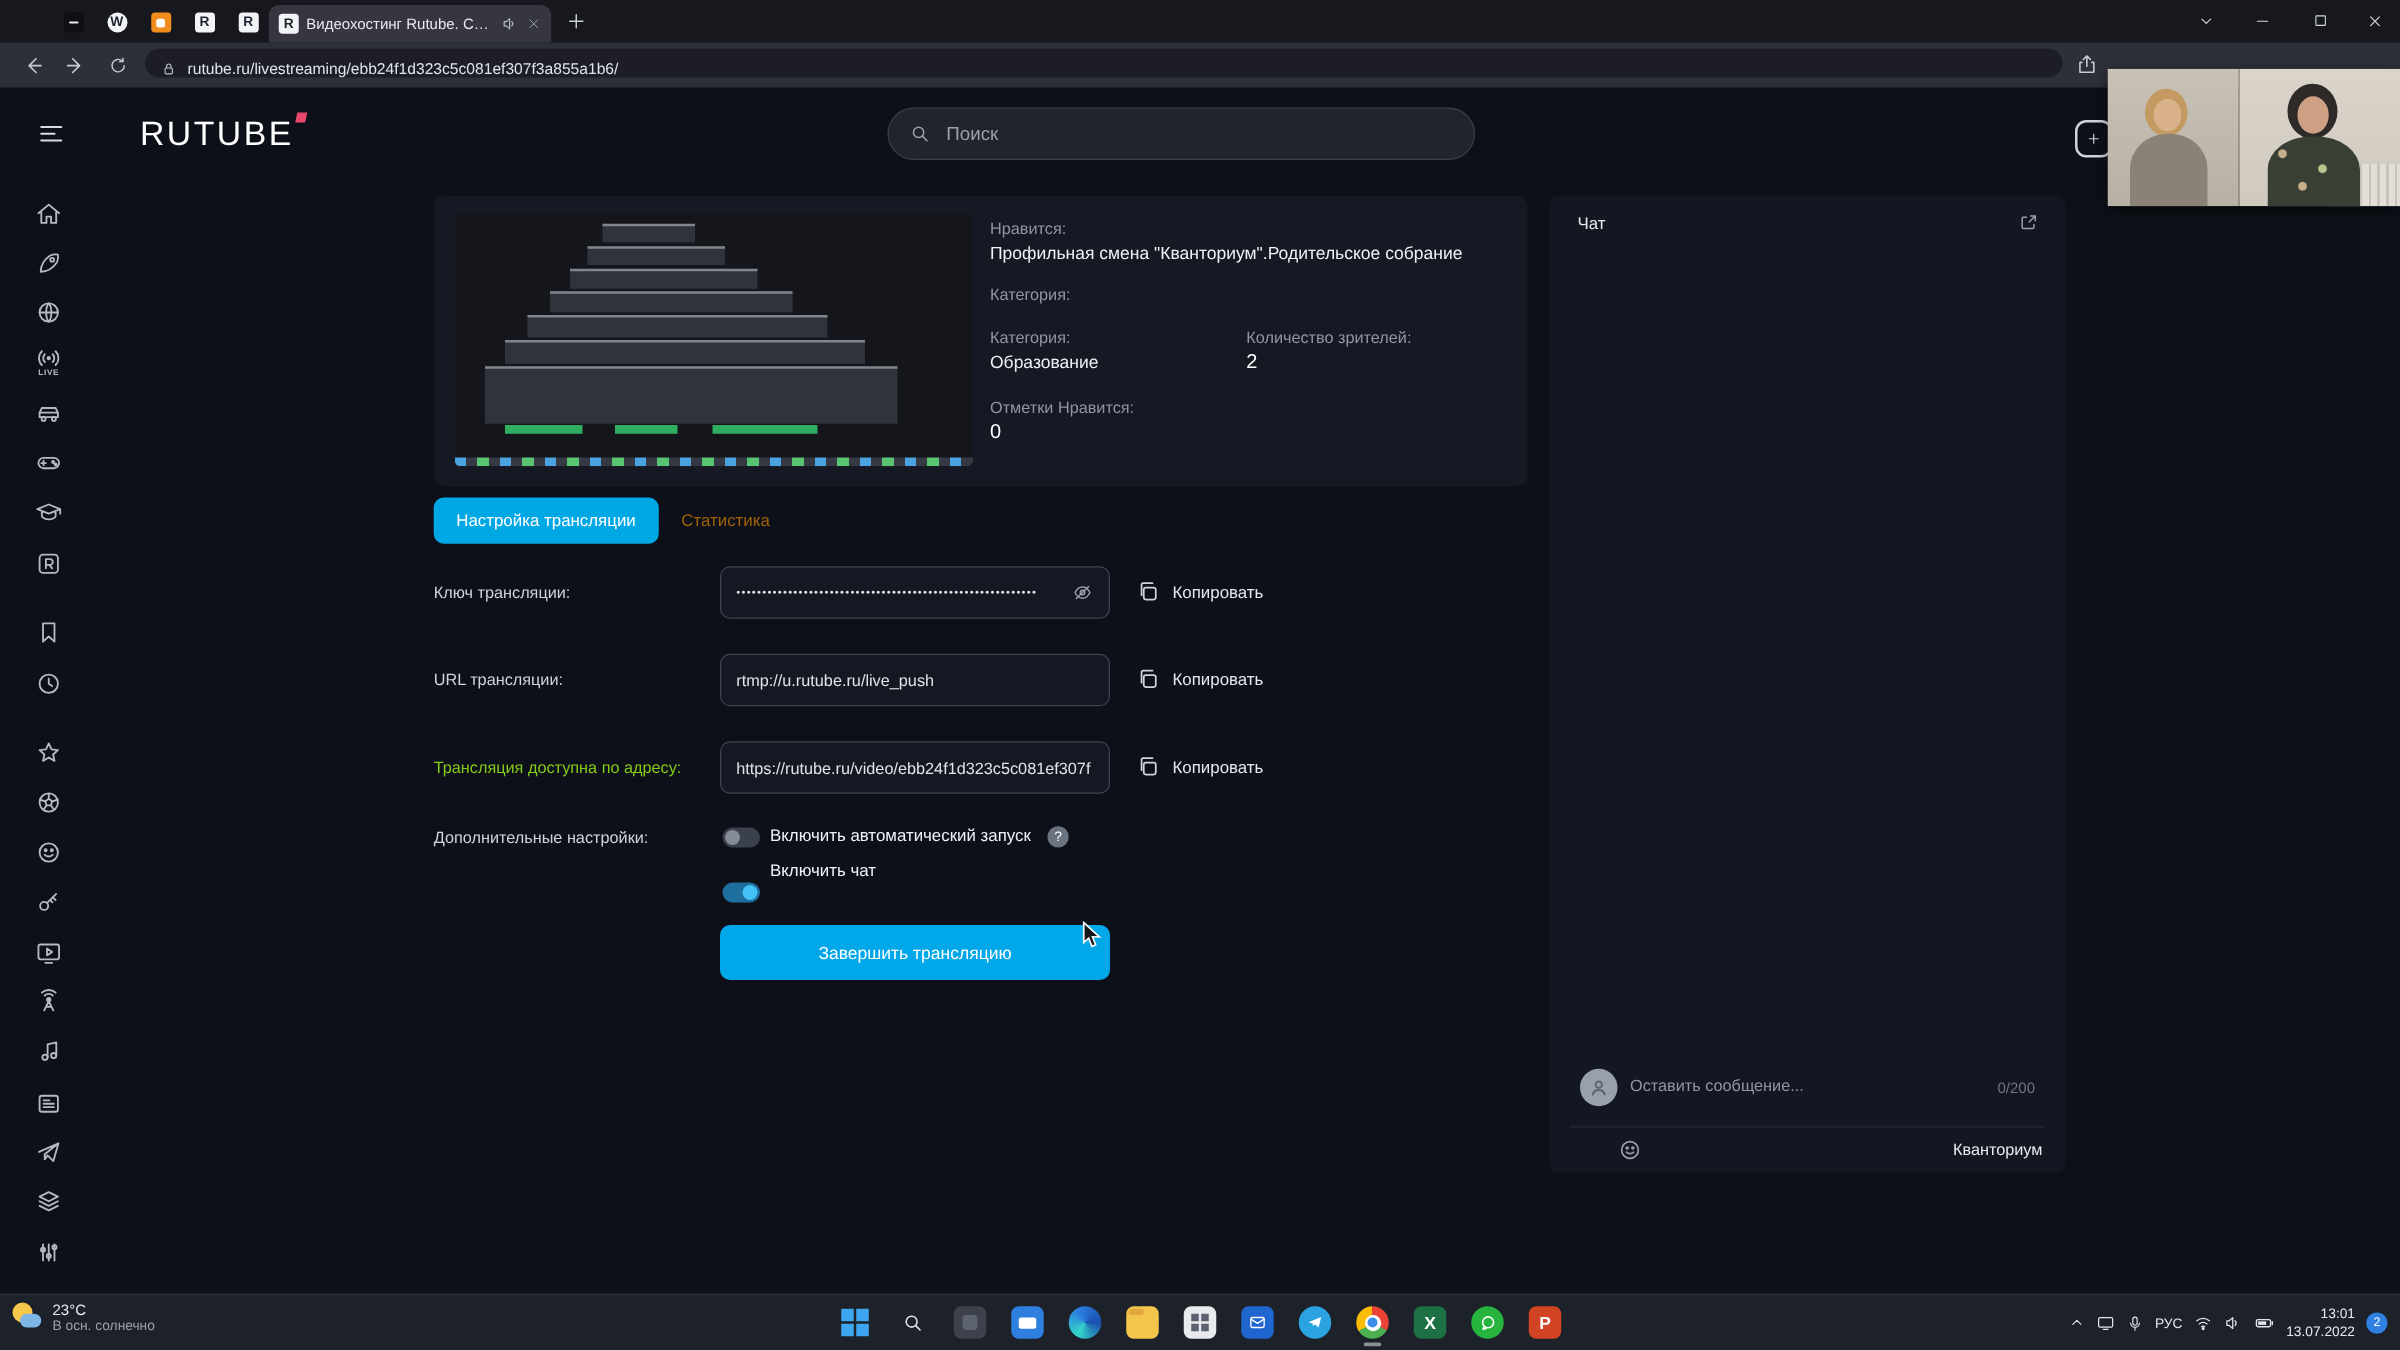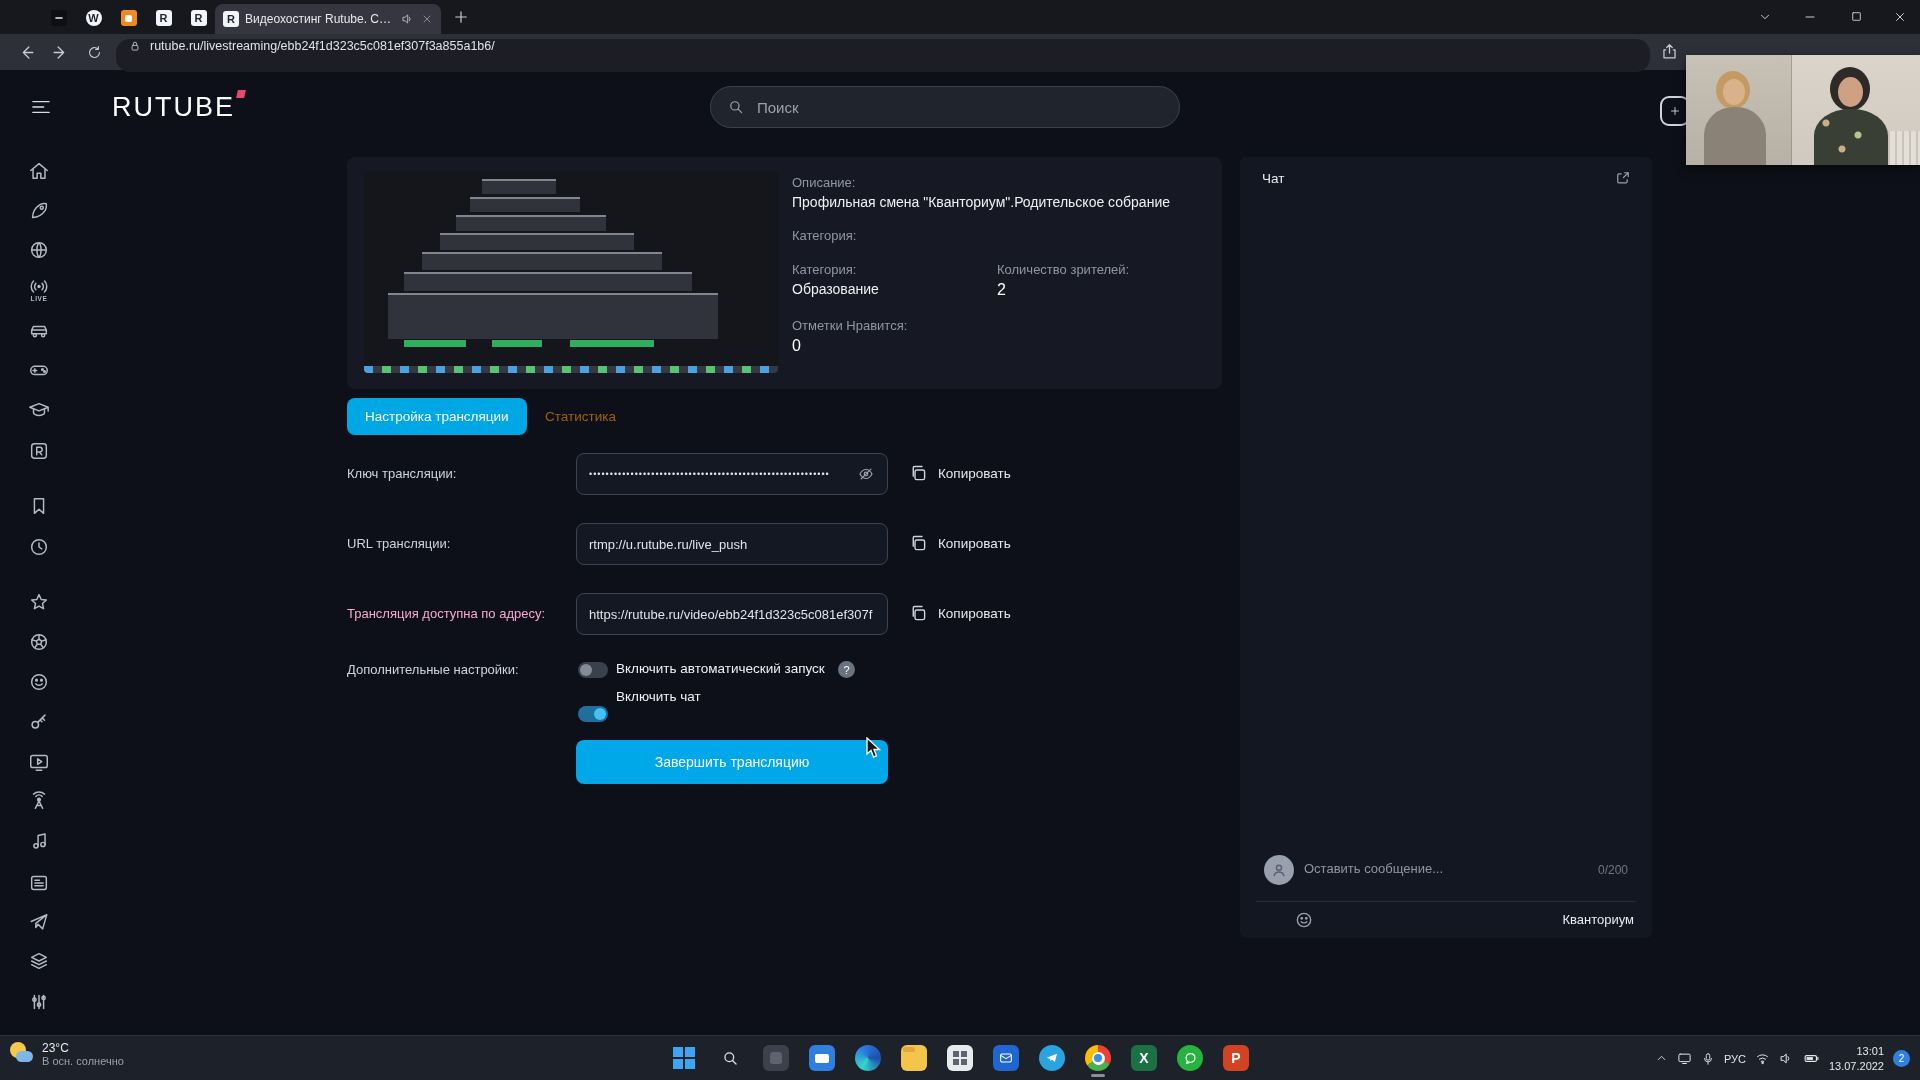--- a/index.html
+++ b/index.html
@@ -9,21 +9,21 @@
 svg.ic{stroke:currentColor;fill:none;stroke-width:1.6;stroke-linecap:round;stroke-linejoin:round;display:block}
 
 .tabstrip{left:0;top:0;width:1920px;height:34px;background:#17181d}
 .tab-sm{top:4px;width:33px;height:28px;border-radius:8px 8px 0 0;display:flex;align-items:center;justify-content:center}
 .favicon{width:16px;height:16px;border-radius:3px;background:#f2f4f7;color:#1c2430;font-weight:bold;font-size:11px;display:flex;align-items:center;justify-content:center}
 .tab-active{left:215px;top:4px;width:226px;height:30px;background:#35363f;border-radius:8px 8px 0 0;display:flex;align-items:center;gap:6px;padding:0 8px;color:#e8eaed;font-size:12px}
 .tab-title{flex:1;white-space:nowrap;overflow:hidden;text-overflow:ellipsis}
 .winbtn{top:0;height:33px;width:44px;display:flex;align-items:center;justify-content:center;color:#d6d9de}
 .toolbar{left:0;top:34px;width:1920px;height:36px;background:#2e3039}
 .navbtn{top:39px;width:28px;height:27px;display:flex;align-items:center;justify-content:center;color:#c7cbd2}
-.urlpill{left:116px;top:39px;width:1534px;height:33px;background:#1d1e25;border-radius:14px;display:flex;align-items:flex-start;padding:0 12px;gap:8px;color:#dfe3ea;font-size:12.5px}
+.urlpill{left:116px;top:39px;width:1534px;height:23px;background:#1d1e25;border-radius:14px;display:flex;align-items:flex-end;padding:0 12px;gap:8px;color:#dfe3ea;font-size:12.5px}
 
 .logo{left:112px;top:92px;color:#fff;font-size:27px;font-weight:normal;letter-spacing:2px;display:flex}
 .logo-mark{width:8px;height:8px;background:#e8486b;margin:-2px 0 0 2px;transform:skewX(-12deg)}
 .search{left:710px;top:86px;width:470px;height:42px;background:#20242d;border:1px solid #3a404c;border-radius:21px;display:flex;align-items:center;padding:0 16px;gap:12px;color:#9aa1ac}
 .search input{flex:1;background:transparent;border:none;outline:none;color:#e8eaed;font-size:15px;font-family:inherit}
 .search input::placeholder{color:#9aa1ac}
 
 .side{left:28px;width:22px;color:#b4bac4}
 .live-lab{display:block;font-size:6.5px;letter-spacing:.6px;color:#b4bac4;text-align:center;margin-top:1px;font-weight:bold}
 
@@ -338,21 +338,21 @@
     <div class="w" style="left:92px;top:44px;width:150px;height:16px"></div>
     <div class="w" style="left:76px;top:62px;width:194px;height:17px"></div>
     <div class="w" style="left:58px;top:81px;width:240px;height:18px"></div>
     <div class="w" style="left:40px;top:101px;width:288px;height:19px"></div>
     <div class="w" style="left:24px;top:122px;width:330px;height:46px"></div>
     <div class="gbar" style="left:40px;width:62px"></div>
     <div class="gbar" style="left:128px;width:50px"></div>
     <div class="gbar" style="left:206px;width:84px"></div>
     <div class="dots"></div>
   </div>
-  <div class="abs lbl" style="left:792px;top:175px">Описание:</div>
+  <div class="abs lbl" style="left:792px;top:175px">Нравится:</div>
   <div class="abs val" style="left:792px;top:194px;width:420px">Профильная смена "Кванториум".Родительское собрание</div>
   <div class="abs lbl" style="left:792px;top:228px">Категория:</div>
   <div class="abs lbl" style="left:792px;top:262px">Категория:</div>
   <div class="abs val" style="left:792px;top:281px">Образование</div>
   <div class="abs lbl" style="left:997px;top:262px">Количество зрителей:</div>
   <div class="abs big" style="left:997px;top:281px">2</div>
   <div class="abs lbl" style="left:792px;top:318px">Отметки Нравится:</div>
   <div class="abs big" style="left:792px;top:337px">0</div>
 
   <div class="abs tabbtn">Настройка трансляции</div>
@@ -382,21 +382,21 @@
       <span>rtmp://u.rutube.ru/live_push</span>
     </div>
   <div class="abs" style="left:908px;top:533px;color:#cfd4dc">
       <svg class="ic" width="21" height="21" viewBox="0 0 24 24">
         <rect x="8" y="8" width="11" height="11" rx="2"></rect>
         <path d="M6 15 V5.5 A1.5 1.5 0 0 1 7.5 4 H16"></path>
       </svg>
     </div>
   <div class="abs copytxt" style="left:938px;top:536px">Копировать</div>
 
-  <div class="abs lbl" style="left:347px;top:606px;color:#f9a8d4">Трансляция доступна по адресу:</div>
+  <div class="abs lbl" style="left:347px;top:606px;color:#84cc16">Трансляция доступна по адресу:</div>
   <div class="abs field" style="left:576px;top:593px">
       <span>https://rutube.ru/video/ebb24f1d323c5c081ef307f</span>
     </div>
   <div class="abs" style="left:908px;top:603px;color:#cfd4dc">
       <svg class="ic" width="21" height="21" viewBox="0 0 24 24">
         <rect x="8" y="8" width="11" height="11" rx="2"></rect>
         <path d="M6 15 V5.5 A1.5 1.5 0 0 1 7.5 4 H16"></path>
       </svg>
     </div>
   <div class="abs copytxt" style="left:938px;top:606px">Копировать</div>

